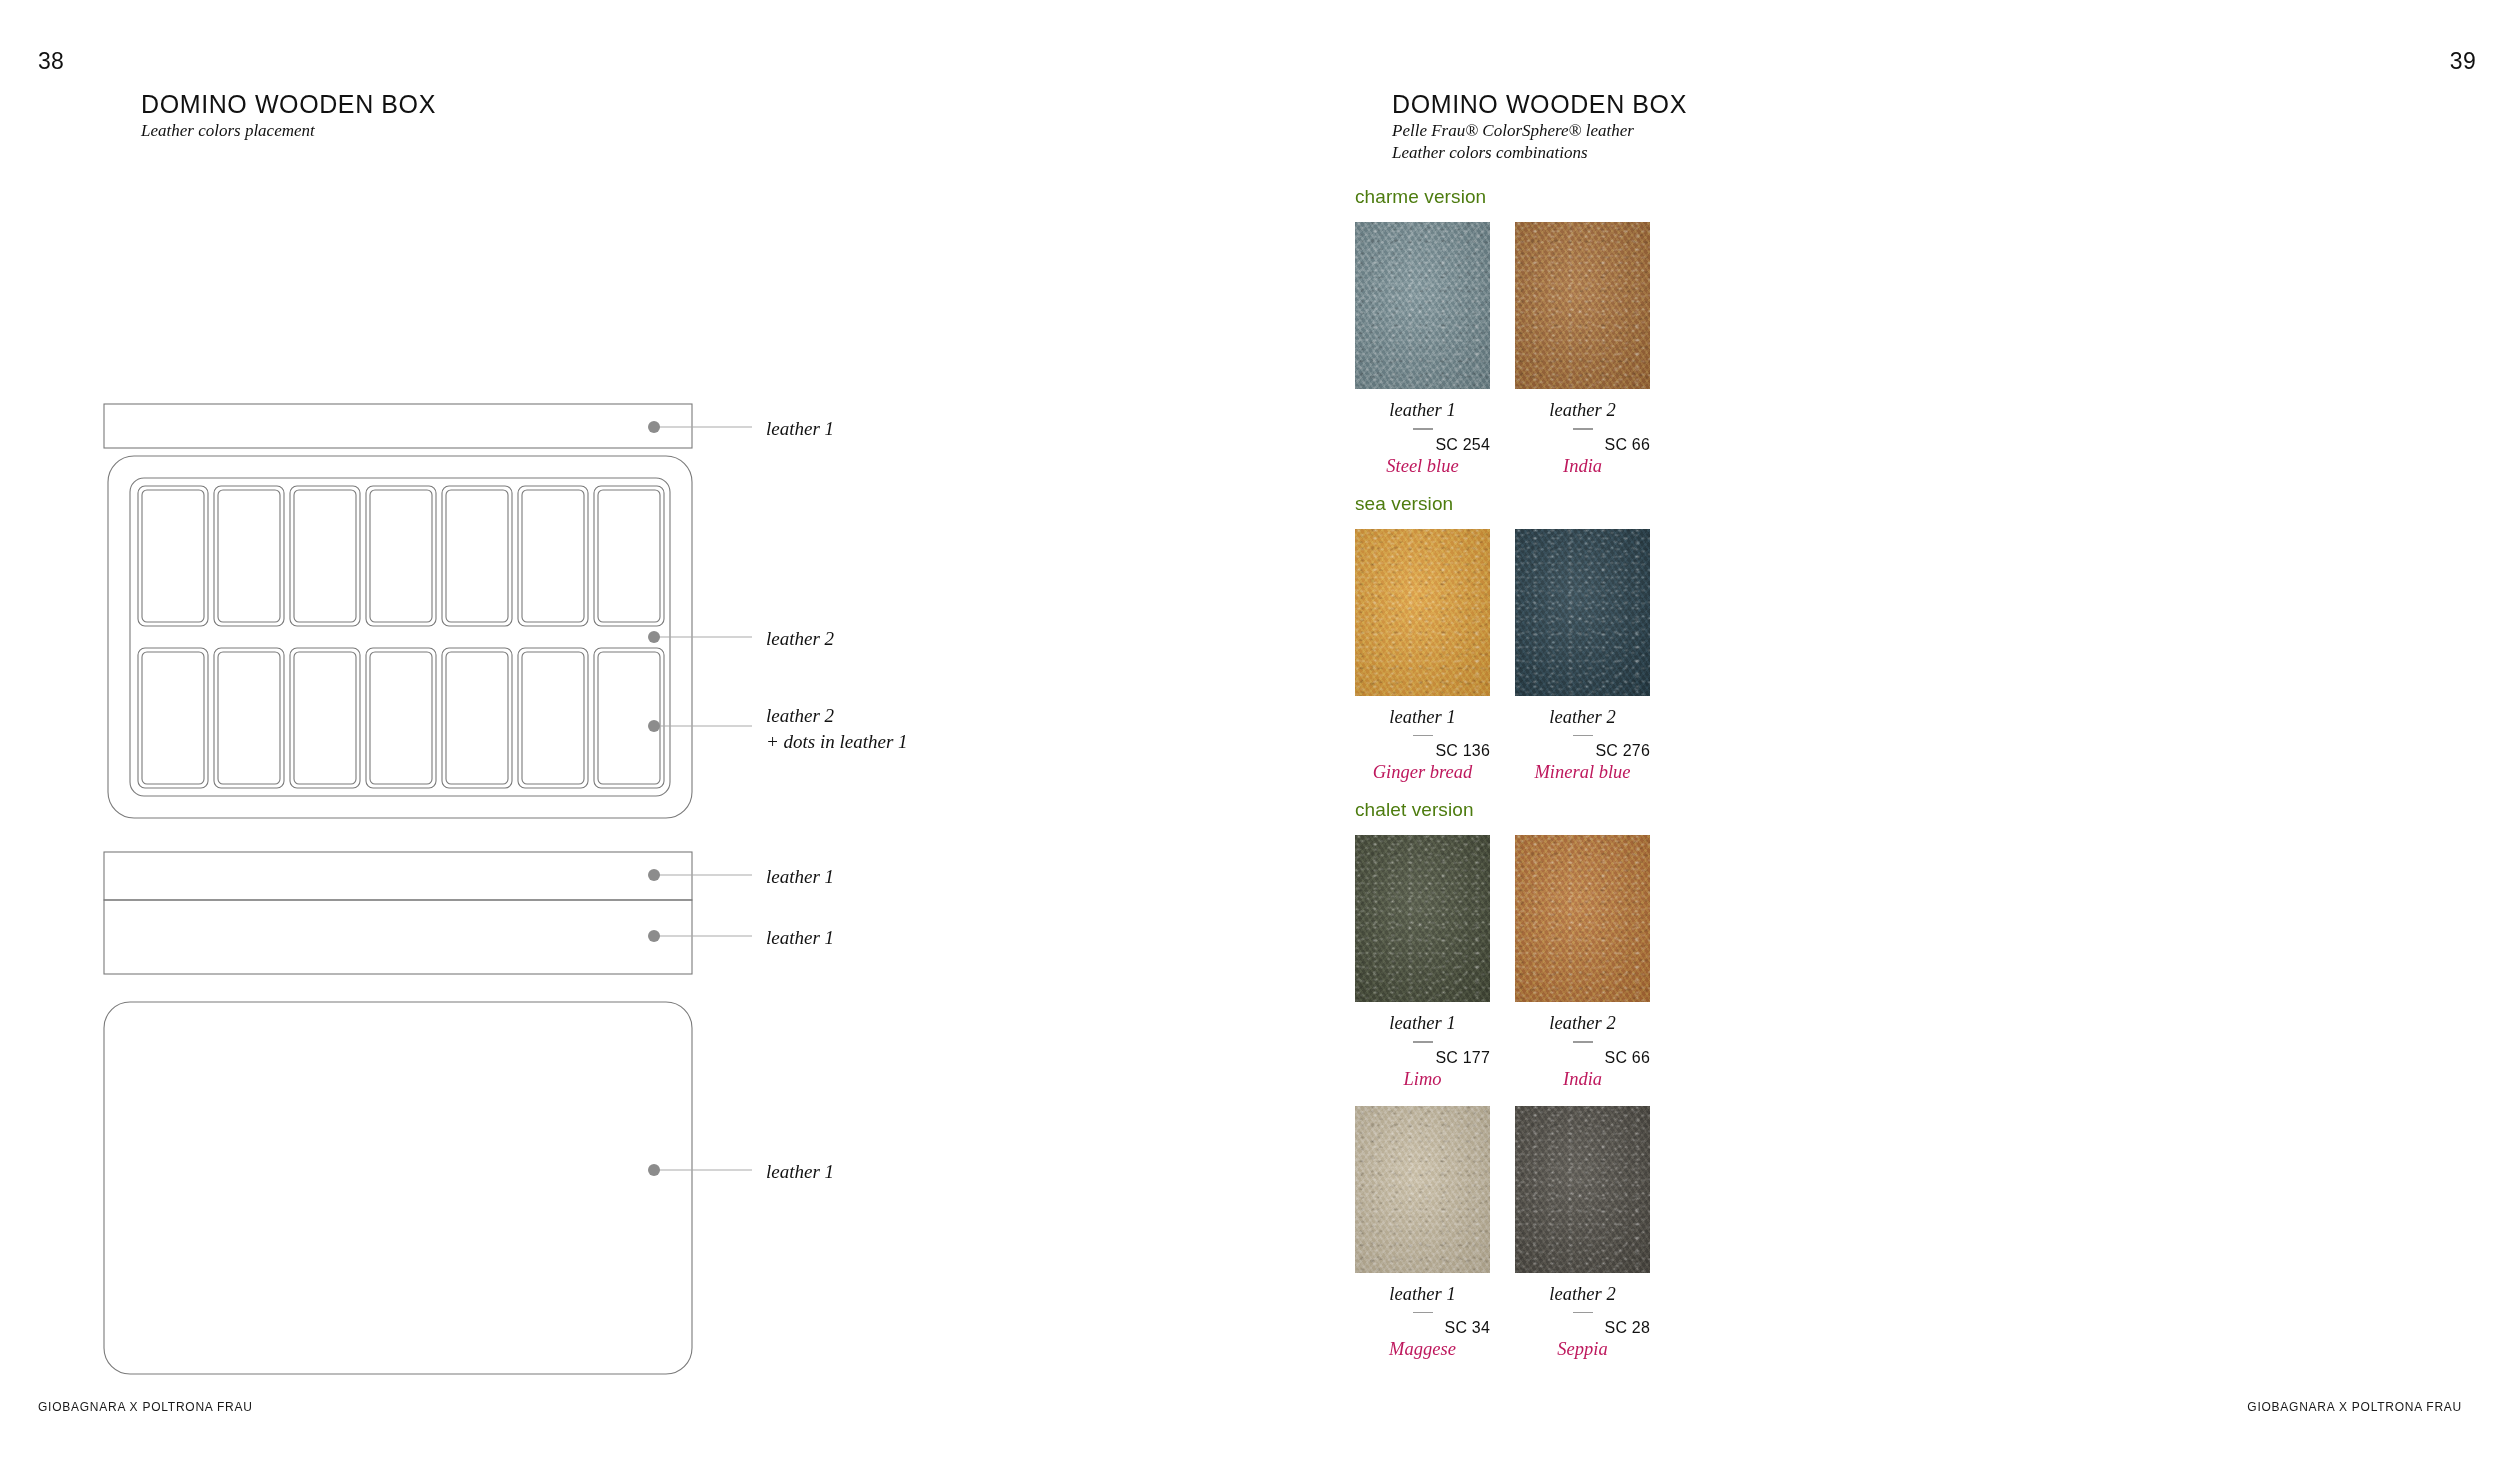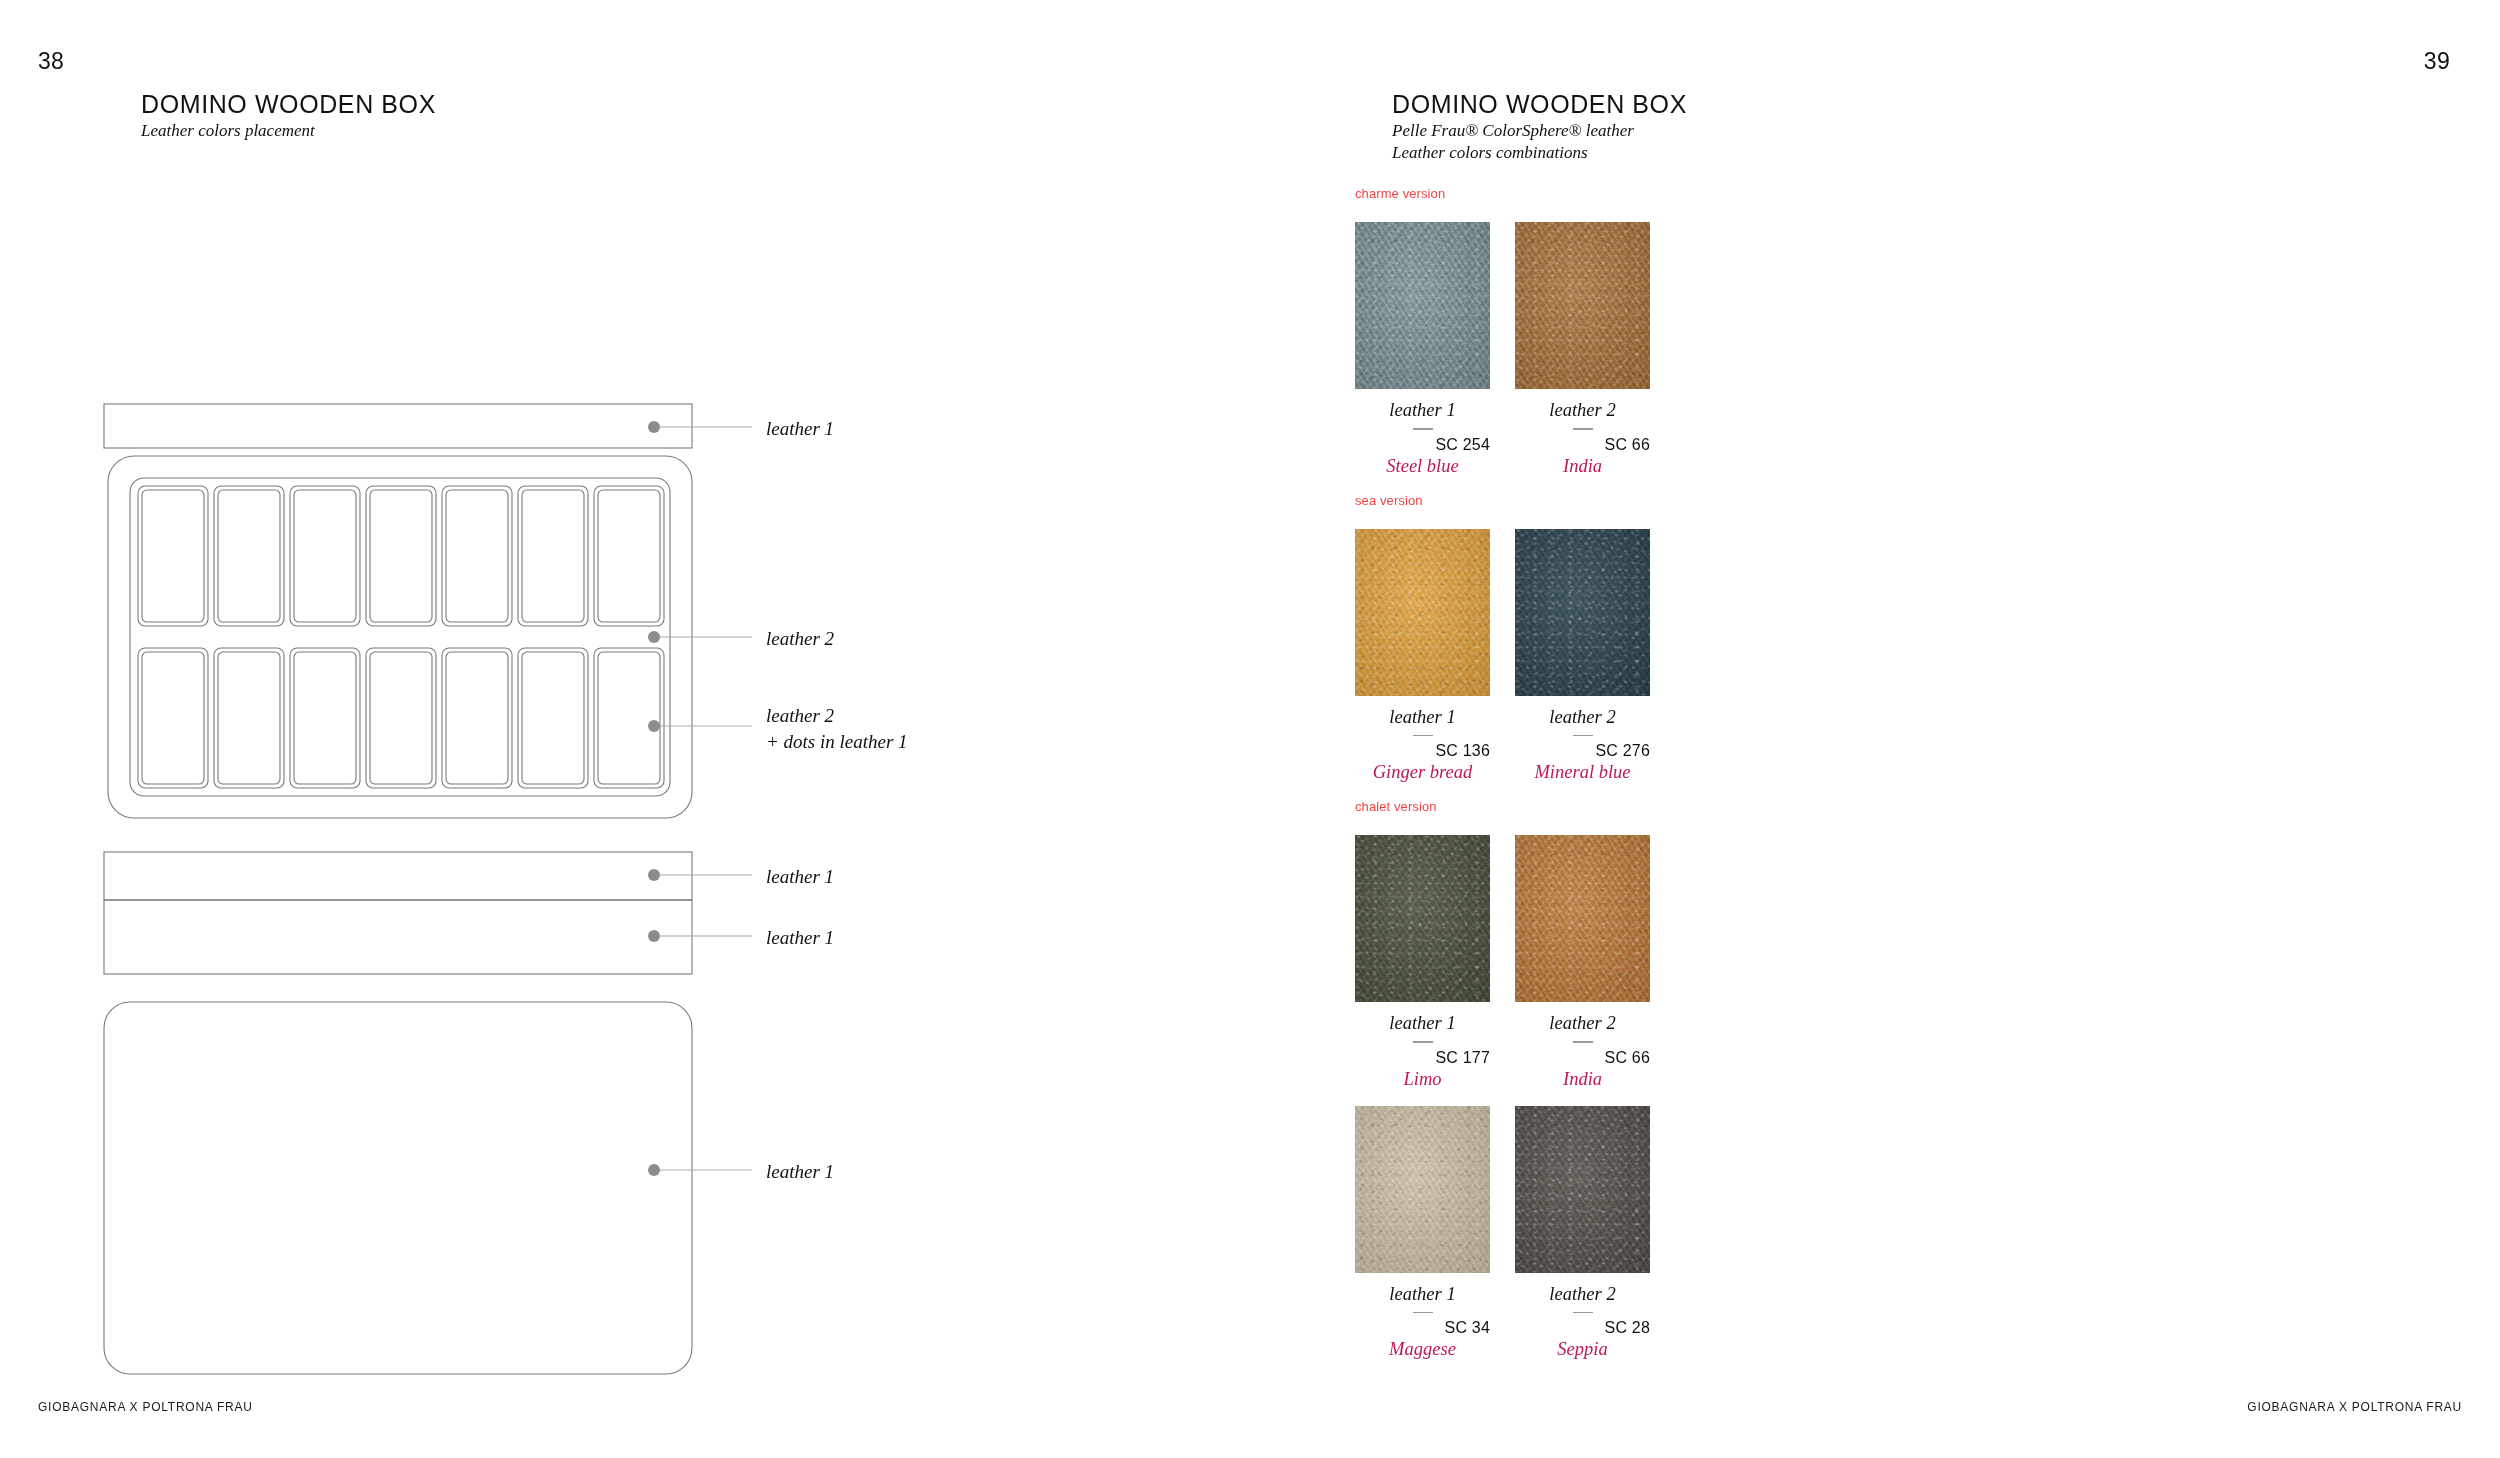--- a/index.html
+++ b/index.html
@@ -10,21 +10,21 @@
     overflow: hidden;
   }
   .spread { position: relative; width: 2500px; height: 1458px; }
 
   
   .page-num {
     position: absolute; top: 48px;
     font-size: 23px; color: #111; letter-spacing: .3px;
   }
   .page-num.left  { left: 38px; }
-  .page-num.right { right: 50px; }
+  .page-num.right { right: 24px; }
 
   
   .head { position: absolute; margin-left: 37px; }
   .head.left  { left: 104px;  top: 88px; }
   .head.right { left: 1355px; top: 88px; }
   .head h1 {
     font-size: 25px; font-weight: 400; letter-spacing: .6px;
     color: #111; line-height: 1.28; white-space: nowrap;
   }
   .head .sub {
@@ -49,21 +49,21 @@
     position: absolute;
     font-family: "Liberation Serif", serif;
     font-style: italic; font-size: 19px; color: #111;
     line-height: 1.35; white-space: nowrap;
   }
 
   
   .versions { position: absolute; left: 1355px; top: 186px; width: 1000px; }
   .version { margin-bottom: 16px; }
   .version-title {
-    font-size: 13px; color: #ef4444; letter-spacing: .1px;
+    font-size: 19px; color: #4d7c0f; letter-spacing: .1px;
     margin-bottom: 12px; height: 24px;
   }
   .swatch-row { display: flex; gap: 25px; }
   .swatch-cell { width: 135px; text-align: center; }
   .swatch {
     width: 135px; height: 167px; position: relative;
     overflow: hidden;
   }
   .swatch .grain {
     position: absolute; inset: 0;

